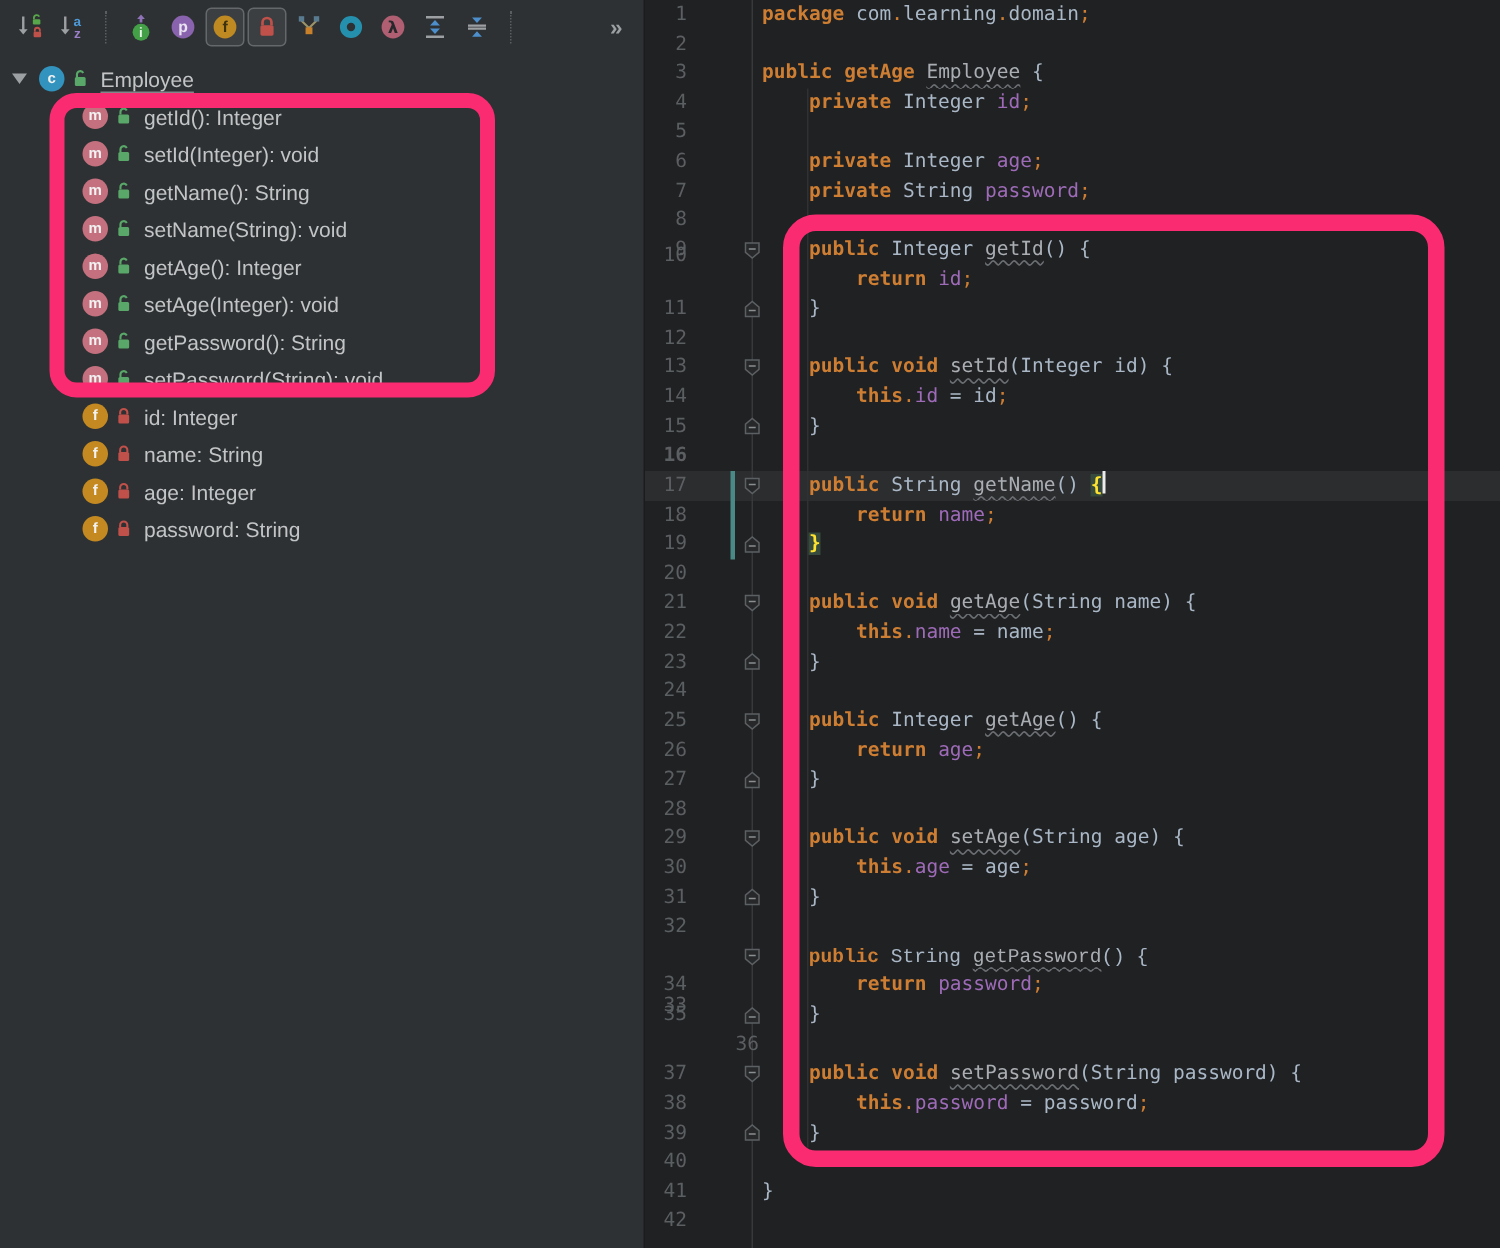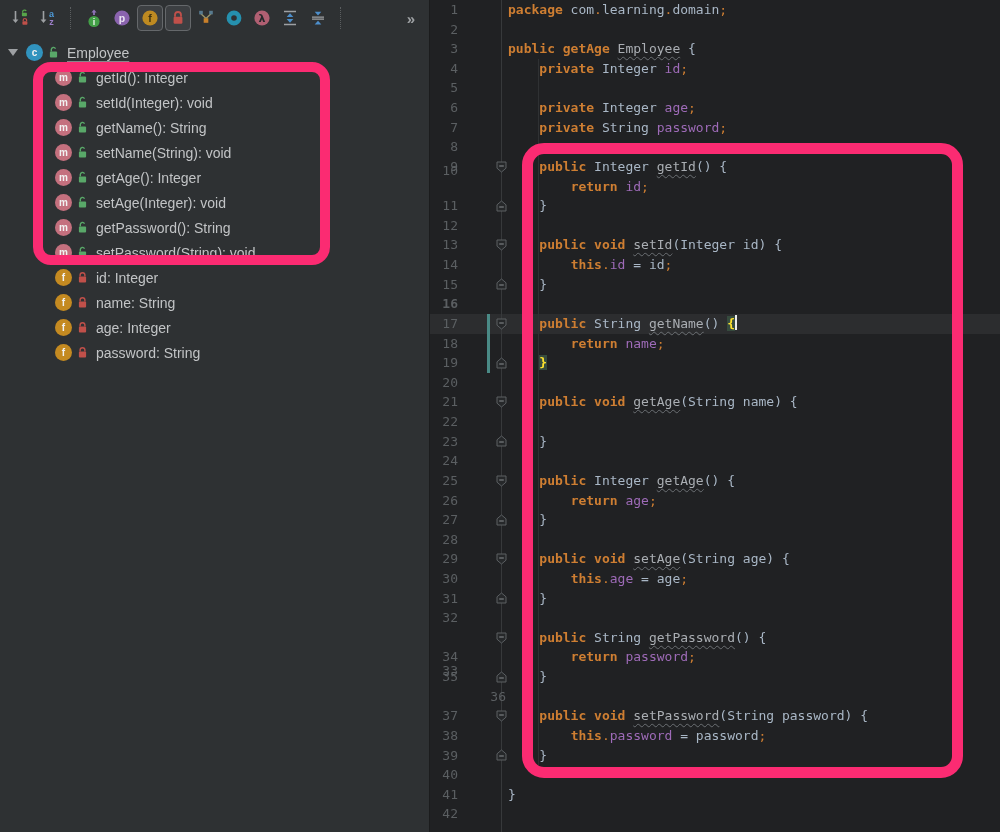--- a/index.html
+++ b/index.html
@@ -457,31 +457,32 @@
       <div class="cl" style="top: 215.82px;"></div>
       <div class="cl" style="top: 235.44px;"><span class="tok-pln">    </span><span class="tok-kw">public</span><span class="tok-pln"> </span><span class="tok-kw">void</span><span class="tok-pln"> </span><span class="tok-mth">setId</span><span class="tok-pln">(Integer id) {</span></div>
       <div class="cl" style="top: 255.06px;"><span class="tok-pln">        </span><span class="tok-kw">this</span><span class="tok-pun">.</span><span class="tok-fld">id</span><span class="tok-pln"> = id</span><span class="tok-pun">;</span></div>
       <div class="cl" style="top: 274.68px;"><span class="tok-pln">    }</span></div>
       <div class="cl" style="top: 294.3px;"></div>
       <div class="cl" style="top: 313.92px;"><span class="tok-pln">    </span><span class="tok-kw">public</span><span class="tok-pln"> String </span><span class="tok-mth">getName</span><span class="tok-pln">() </span><span class="tok-brc">{</span><span class="caret"></span></div>
       <div class="cl" style="top: 333.54px;"><span class="tok-pln">        </span><span class="tok-kw">return</span><span class="tok-pln"> </span><span class="tok-fld">name</span><span class="tok-pun">;</span></div>
       <div class="cl" style="top: 353.16px;"><span class="tok-pln">    </span><span class="tok-brc">}</span></div>
       <div class="cl" style="top: 372.78px;"></div>
       <div class="cl" style="top: 392.4px;"><span class="tok-pln">    </span><span class="tok-kw">public</span><span class="tok-pln"> </span><span class="tok-kw">void</span><span class="tok-pln"> </span><span class="tok-mth">getAge</span><span class="tok-pln">(String name) {</span></div>
+      <div class="cl" style="top: 412.02px;"><span class="tok-pln">        </span><span class="tok-kw">this</span><span class="tok-pun">.</span><span class="tok-fld">name</span><span class="tok-pln"> = name</span><span class="tok-pun">;</span></div>
       <div class="cl" style="top: 431.64px;"><span class="tok-pln">    }</span></div>
       <div class="cl" style="top: 451.26px;"></div>
       <div class="cl" style="top: 470.88px;"><span class="tok-pln">    </span><span class="tok-kw">public</span><span class="tok-pln"> Integer </span><span class="tok-mth">getAge</span><span class="tok-pln">() {</span></div>
       <div class="cl" style="top: 490.5px;"><span class="tok-pln">        </span><span class="tok-kw">return</span><span class="tok-pln"> </span><span class="tok-fld">age</span><span class="tok-pun">;</span></div>
       <div class="cl" style="top: 510.12px;"><span class="tok-pln">    }</span></div>
       <div class="cl" style="top: 529.74px;"></div>
       <div class="cl" style="top: 549.36px;"><span class="tok-pln">    </span><span class="tok-kw">public</span><span class="tok-pln"> </span><span class="tok-kw">void</span><span class="tok-pln"> </span><span class="tok-mth">setAge</span><span class="tok-pln">(String age) {</span></div>
       <div class="cl" style="top: 568.98px;"><span class="tok-pln">        </span><span class="tok-kw">this</span><span class="tok-pun">.</span><span class="tok-fld">age</span><span class="tok-pln"> = age</span><span class="tok-pun">;</span></div>
       <div class="cl" style="top: 588.6px;"><span class="tok-pln">    }</span></div>
       <div class="cl" style="top: 608.22px;"></div>
-      <div class="cl" style="top: 627.84px;"><span class="tok-pln">    </span><span class="tok-kw">public</span><span class="tok-pln"> String </span><span class="tok-mth">getPassword</span><span class="tok-pln">() {</span></div>
+      <div class="cl" style="top: 627.84px; font-family: Liberation Mono, monospace;"><span class="tok-pln">    </span><span class="tok-kw">public</span><span class="tok-pln"> String </span><span class="tok-mth">getPassword</span><span class="tok-pln">() {</span></div>
       <div class="cl" style="top: 647.46px;"><span class="tok-pln">        </span><span class="tok-kw">return</span><span class="tok-pln"> </span><span class="tok-fld">password</span><span class="tok-pun">;</span></div>
       <div class="cl" style="top: 667.08px;"><span class="tok-pln">    }</span></div>
       <div class="cl" style="top: 686.7px;"></div>
       <div class="cl" style="top: 706.32px;"><span class="tok-pln">    </span><span class="tok-kw">public</span><span class="tok-pln"> </span><span class="tok-kw">void</span><span class="tok-pln"> </span><span class="tok-mth">setPassword</span><span class="tok-pln">(String password) {</span></div>
       <div class="cl" style="top: 725.94px;"><span class="tok-pln">        </span><span class="tok-kw">this</span><span class="tok-pun">.</span><span class="tok-fld">password</span><span class="tok-pln"> = password</span><span class="tok-pun">;</span></div>
       <div class="cl" style="top: 745.56px;"><span class="tok-pln">    }</span></div>
       <div class="cl" style="top: 765.18px;"></div>
       <div class="cl" style="top: 784.8px;"><span class="tok-pln">}</span></div>
       <div class="cl" style="top: 804.42px;"></div>
     </div>

